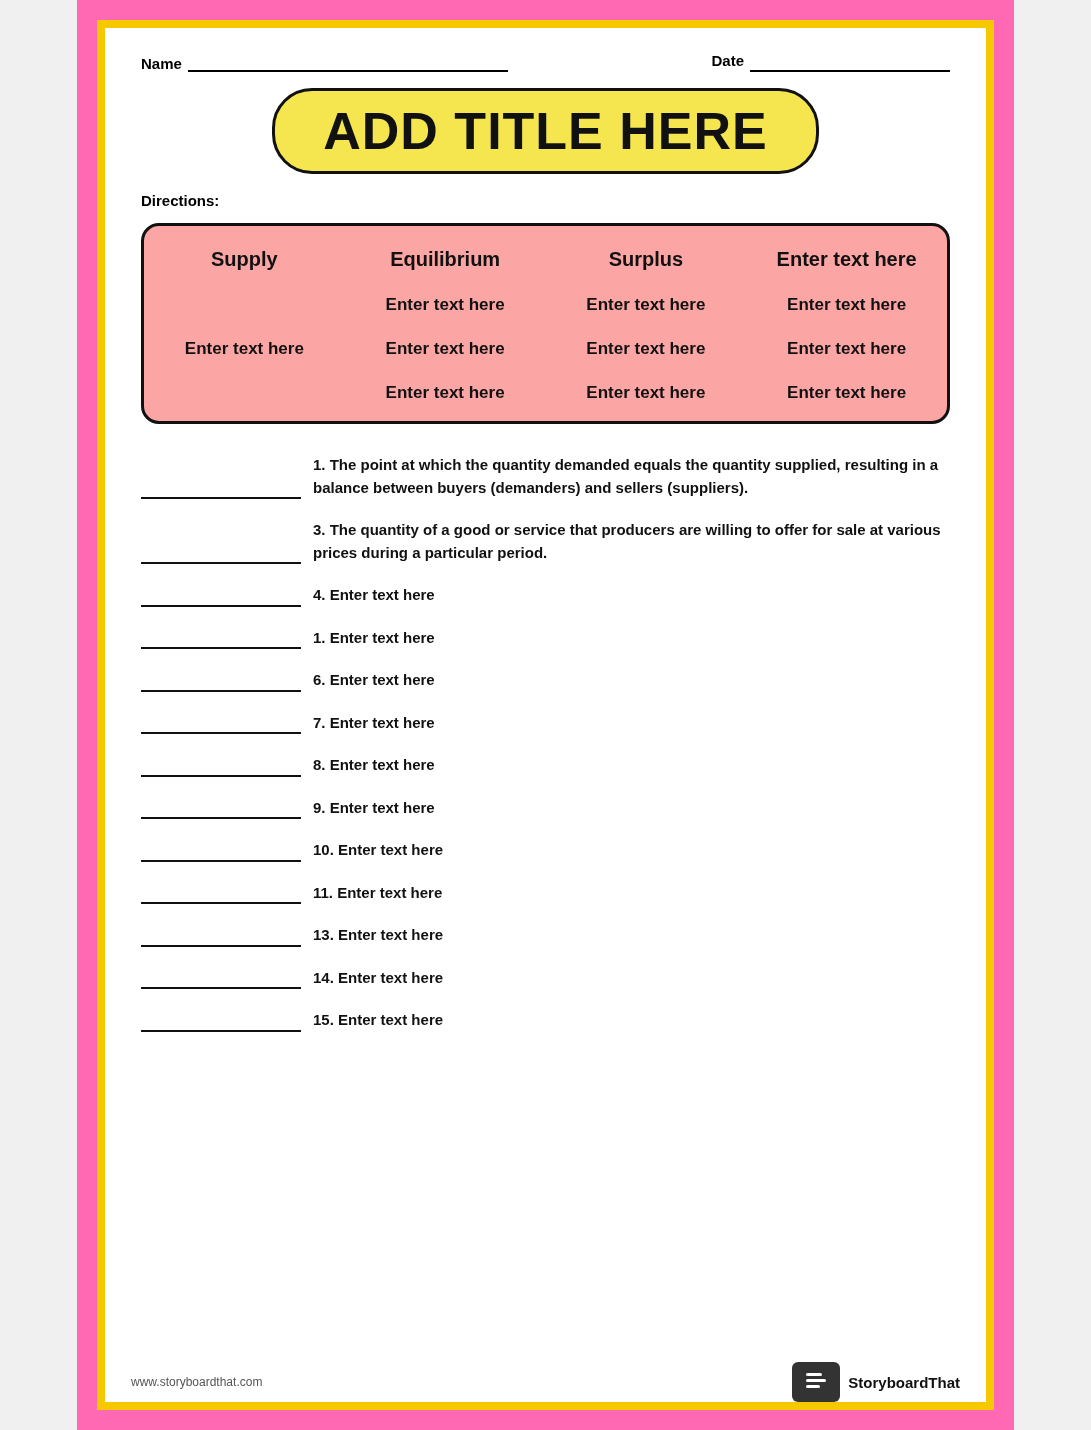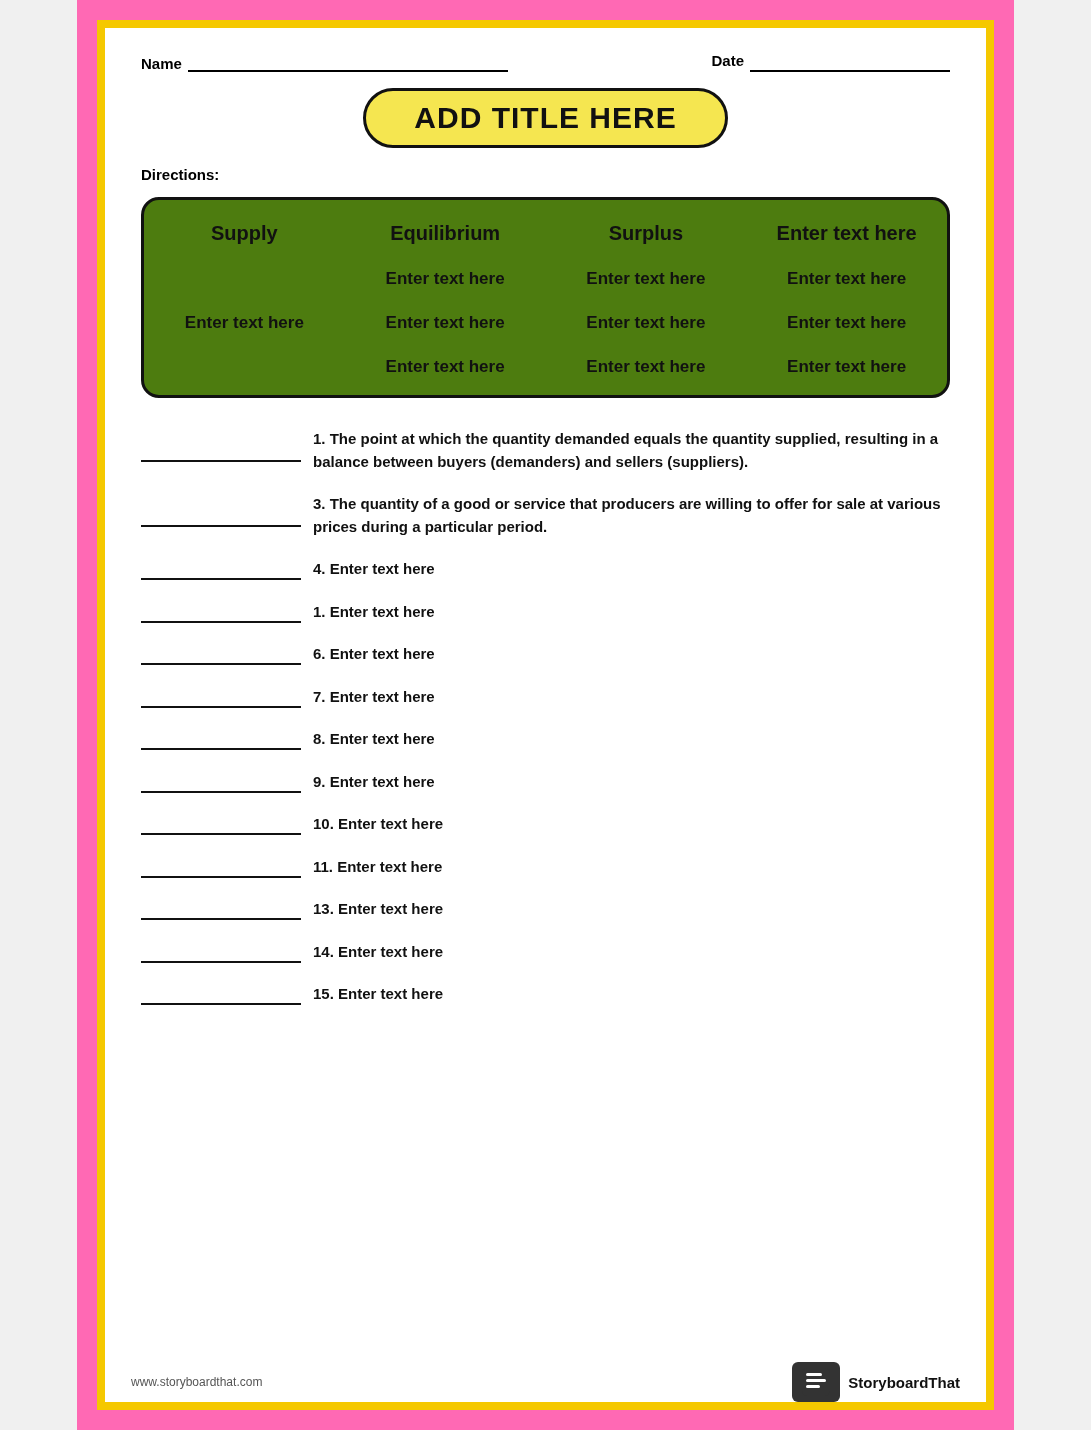--- a/index.html
+++ b/index.html
@@ -73,40 +73,40 @@
       display: flex;
       justify-content: center;
       margin-bottom: 18px;
     }
 
     .title-box {
       background: #f5e650;
       border: 3px solid #111;
       border-radius: 40px;
       padding: 10px 48px;
-      font-size: 30px;
+      font-size: 52px;
       font-weight: 900;
       font-family: Arial Black, Arial, sans-serif;
       letter-spacing: 1px;
       color: #111;
       text-transform: uppercase;
     }
 
     
     .directions-label {
       font-size: 15px;
       font-weight: bold;
       margin-bottom: 14px;
     }
 
     
     .vocab-table {
       border: 3px solid #111;
       border-radius: 18px;
-      background: #4d7c0f;
+      background: #fca5a5;
       overflow: hidden;
       margin-bottom: 30px;
       padding: 10px 0 6px 0;
     }
 
     .vocab-row {
       display: grid;
       grid-template-columns: 1fr 1fr 1fr 1fr;
       padding: 4px 0;
     }
@@ -125,21 +125,21 @@
       color: #111;
     }
 
     
     .matching-section {
       padding: 0 0 0 0;
     }
 
     .match-item {
       display: flex;
-      align-items: center;
+      align-items: flex-end;
       margin-bottom: 20px;
       gap: 0;
     }
 
     .match-line {
       border-bottom: 2px solid #111;
       width: 160px;
       min-width: 160px;
       height: 22px;
       margin-right: 12px;

